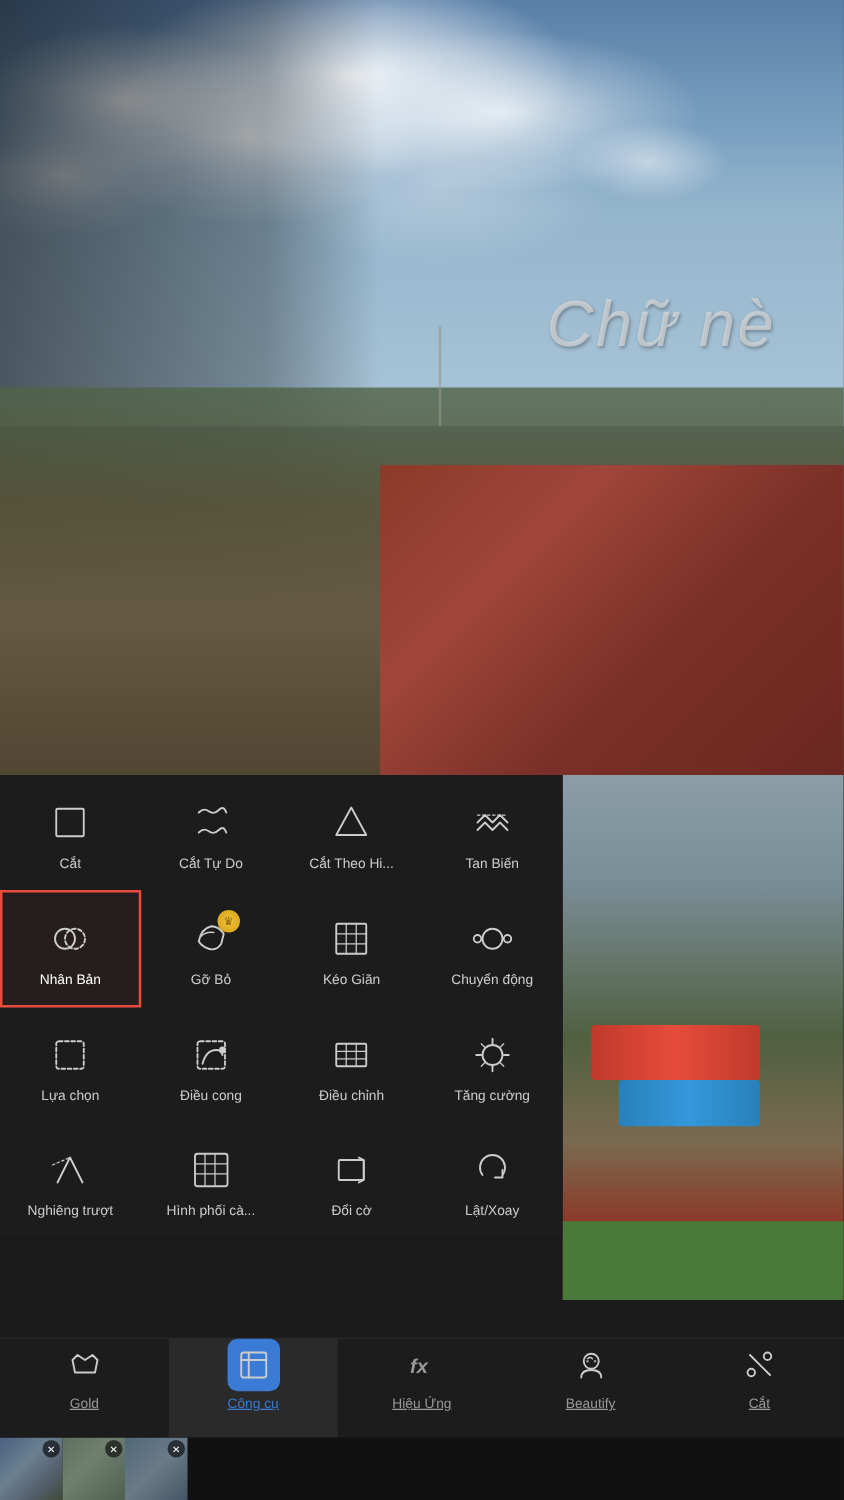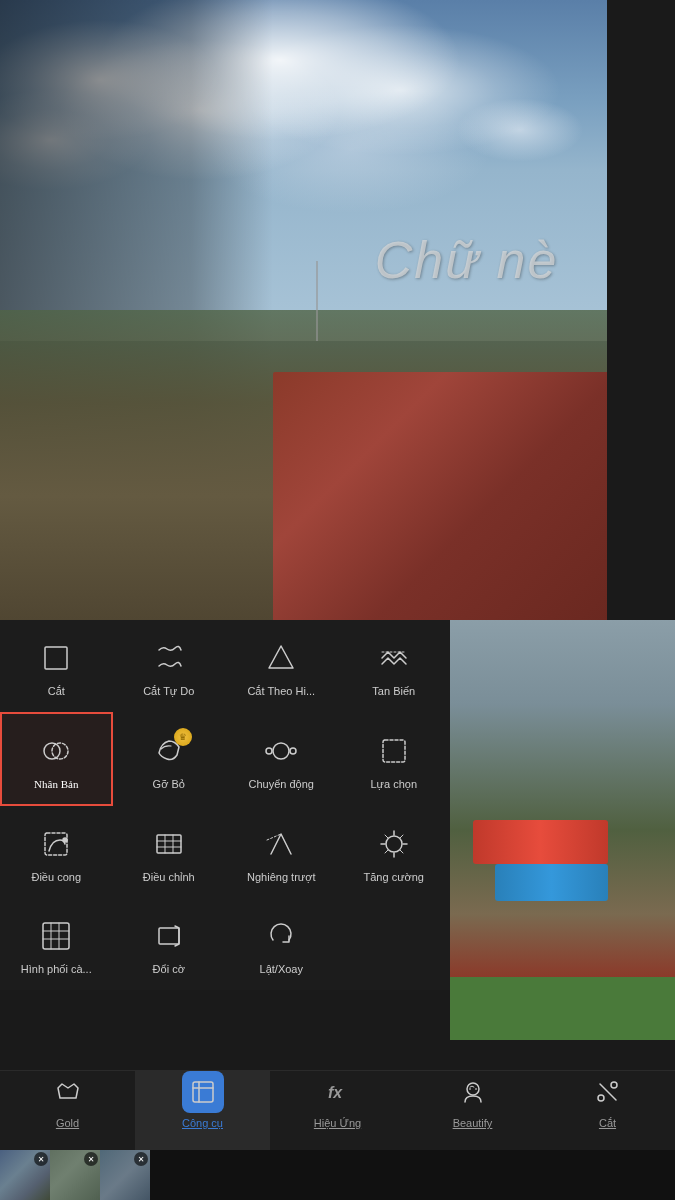--- a/index.html
+++ b/index.html
@@ -7,21 +7,21 @@
       width: 675px;
       height: 1200px;
       background: #1a1a1a;
       font-family: -apple-system, BlinkMacSystemFont, 'Segoe UI', sans-serif;
       overflow: hidden;
       position: relative;
     }
 
     
     .photo-area {
-      width: 607px;
+      width: 675px;
       height: 620px;
       position: relative;
       overflow: hidden;
       background: linear-gradient(180deg, #6a8db5 0%, #8ab0d0 20%, #b8cde0 35%, #7a9ab5 50%, #5a7a95 55%, #4a6a50 65%, #556050 75%, #7a6a50 85%, #6a5a45 95%, #5a4a38 100%);
     }
 
     
     .sky-layer {
       position: absolute;
       top: 0; left: 0; right: 0;
@@ -138,21 +138,20 @@
 
     .tool-label {
       color: #cccccc;
       font-size: 11px;
       text-align: center;
       white-space: nowrap;
     }
 
     .tool-label.active-label {
       color: #ffffff;
-      font-family: Liberation Serif, serif;
     }
 
     
     svg {
       fill: none;
       stroke: #cccccc;
       stroke-width: 1.5;
       stroke-linecap: round;
       stroke-linejoin: round;
     }
@@ -418,20 +417,32 @@
           <span class="gold-crown">♛</span>
         </div>
         <svg width="36" height="36" viewBox="0 0 36 36">
           <path d="M8 20 Q10 10 18 8 Q24 8 28 14 L26 22 Q22 28 16 26 Q10 24 8 20Z" stroke="#cccccc" stroke-width="1.5" fill="none"></path>
           <path d="M10 16 Q14 12 20 13" stroke="#cccccc" stroke-width="1.2" fill="none"></path>
         </svg>
       </div>
       <span class="tool-label">Gỡ Bỏ</span>
     </div>
 
+    <div class="tool-item">
+      <div class="tool-icon">
+        <svg width="36" height="36" viewBox="0 0 36 36">
+          <rect x="6" y="6" width="24" height="24" rx="1" stroke="#cccccc" stroke-width="1.5" fill="none"></rect>
+          <line x1="14" y1="6" x2="14" y2="30" stroke="#cccccc" stroke-width="1"></line>
+          <line x1="22" y1="6" x2="22" y2="30" stroke="#cccccc" stroke-width="1"></line>
+          <line x1="6" y1="14" x2="30" y2="14" stroke="#cccccc" stroke-width="1"></line>
+          <line x1="6" y1="22" x2="30" y2="22" stroke="#cccccc" stroke-width="1"></line>
+        </svg>
+      </div>
+      <span class="tool-label">Kéo Giãn</span>
+    </div>
 
     <div class="tool-item">
       <div class="tool-icon">
         <svg width="36" height="36" viewBox="0 0 36 36">
           <circle cx="18" cy="18" r="8" stroke="#cccccc" stroke-width="1.5" fill="none"></circle>
           <circle cx="30" cy="18" r="3" stroke="#cccccc" stroke-width="1.5" fill="none"></circle>
           <circle cx="6" cy="18" r="3" stroke="#cccccc" stroke-width="1.5" fill="none"></circle>
         </svg>
       </div>
       <span class="tool-label">Chuyển động</span>
@@ -461,30 +472,20 @@
       <div class="tool-icon">
         <svg width="36" height="36" viewBox="0 0 36 36">
           <rect x="6" y="9" width="24" height="18" rx="1" stroke="#cccccc" stroke-width="1.5" fill="none"></rect>
           <line x1="6" y1="15" x2="30" y2="15" stroke="#cccccc" stroke-width="1"></line>
           <line x1="6" y1="21" x2="30" y2="21" stroke="#cccccc" stroke-width="1"></line>
           <line x1="14" y1="9" x2="14" y2="27" stroke="#cccccc" stroke-width="1"></line>
           <line x1="22" y1="9" x2="22" y2="27" stroke="#cccccc" stroke-width="1"></line>
         </svg>
       </div>
       <span class="tool-label">Điều chỉnh</span>
-    </div>
-
-    <div class="tool-item">
-      <div class="tool-icon">
-        <svg width="36" height="36" viewBox="0 0 36 36">
-          <path d="M8 28 L18 8 L28 28" stroke="#cccccc" stroke-width="1.5" fill="none"></path>
-          <path d="M4 14 L18 8" stroke="#cccccc" stroke-width="1" stroke-dasharray="2,2"></path>
-        </svg>
-      </div>
-      <span class="tool-label">Nghiêng trượt</span>
     </div>
 
     <div class="tool-item">
       <div class="tool-icon">
         <svg width="36" height="36" viewBox="0 0 36 36">
           <circle cx="18" cy="18" r="8" stroke="#cccccc" stroke-width="1.5" fill="none"></circle>
           <line x1="18" y1="5" x2="18" y2="9" stroke="#cccccc" stroke-width="1.5"></line>
           <line x1="18" y1="27" x2="18" y2="31" stroke="#cccccc" stroke-width="1.5"></line>
           <line x1="5" y1="18" x2="9" y2="18" stroke="#cccccc" stroke-width="1.5"></line>
           <line x1="27" y1="18" x2="31" y2="18" stroke="#cccccc" stroke-width="1.5"></line>
@@ -493,20 +494,30 @@
           <line x1="27" y1="9" x2="24" y2="12" stroke="#cccccc" stroke-width="1"></line>
           <line x1="9" y1="27" x2="12" y2="24" stroke="#cccccc" stroke-width="1"></line>
         </svg>
       </div>
       <span class="tool-label">Tăng cường</span>
     </div>
 
     <div class="tool-item">
       <div class="tool-icon">
         <svg width="36" height="36" viewBox="0 0 36 36">
+          <path d="M8 28 L18 8 L28 28" stroke="#cccccc" stroke-width="1.5" fill="none"></path>
+          <path d="M4 14 L18 8" stroke="#cccccc" stroke-width="1" stroke-dasharray="2,2"></path>
+        </svg>
+      </div>
+      <span class="tool-label">Nghiêng trượt</span>
+    </div>
+
+    <div class="tool-item">
+      <div class="tool-icon">
+        <svg width="36" height="36" viewBox="0 0 36 36">
           <rect x="5" y="5" width="26" height="26" rx="2" stroke="#cccccc" stroke-width="1.5" fill="none"></rect>
           <line x1="5" y1="13" x2="31" y2="13" stroke="#cccccc" stroke-width="1"></line>
           <line x1="5" y1="21" x2="31" y2="21" stroke="#cccccc" stroke-width="1"></line>
           <line x1="13" y1="5" x2="13" y2="31" stroke="#cccccc" stroke-width="1"></line>
           <line x1="21" y1="5" x2="21" y2="31" stroke="#cccccc" stroke-width="1"></line>
         </svg>
       </div>
       <span class="tool-label">Hình phối cà...</span>
     </div>
 

